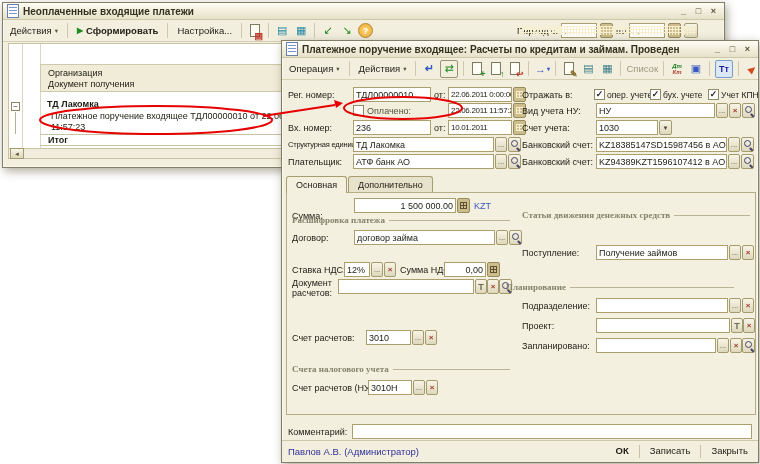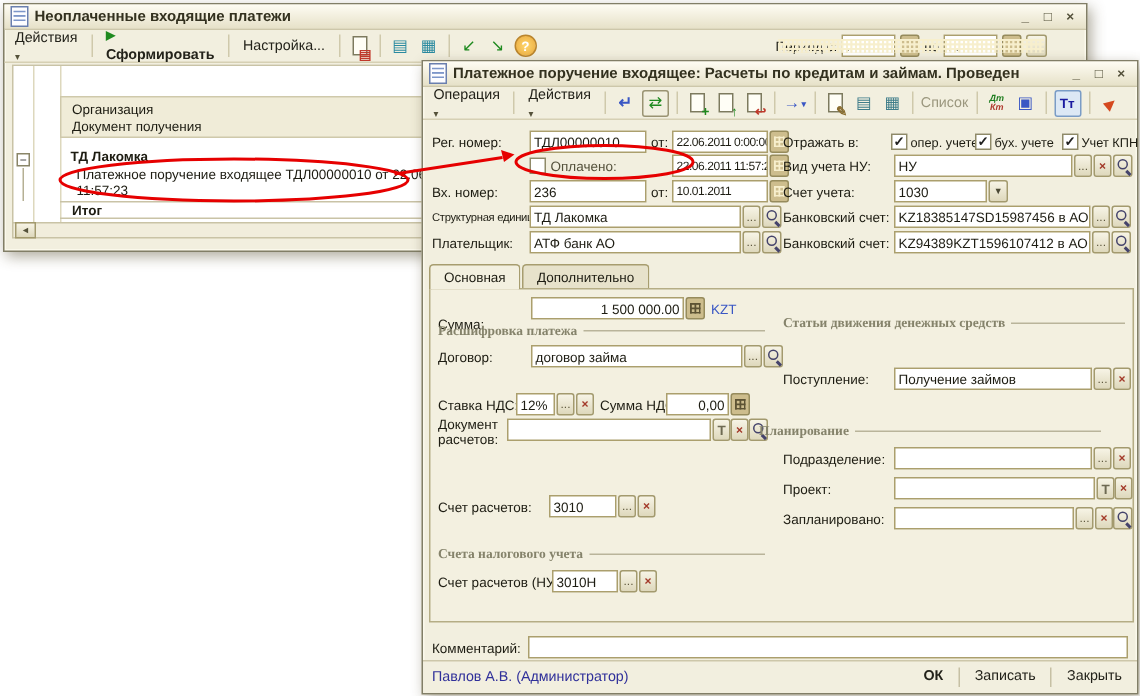--- a/index.html
+++ b/index.html
@@ -11,21 +11,21 @@
     gap:4px;padding:0 4px;background:linear-gradient(#fefcf3,#e6e1c8);
     border-bottom:1px solid #cdc7aa;font-size:10px;font-weight:bold;color:#33311f;}
   .ttext{white-space:nowrap;overflow:hidden;flex:1;}
   .wctrls{display:flex;gap:2px;}
   .wc{width:13px;text-align:center;font-size:9px;font-weight:bold;color:#53503a;cursor:default;}
   .wicon{width:10px;height:12px;background:#fdfdff;border:1px solid #6a7fae;position:relative;flex:0 0 auto;}
   .wicon::after{content:"";position:absolute;left:1px;right:1px;top:2px;height:7px;
     background:linear-gradient(#7d96c9 1px,transparent 1px);background-size:100% 3px;}
   .toolbar{position:absolute;left:0;top:17px;right:0;height:21px;display:flex;align-items:center;
     gap:3px;padding:0 3px;border-bottom:1px solid #d6d0b4;font-size:9.5px;}
-  .menubtn{display:inline-flex;align-items:flex-start;gap:3px;padding:1px 4px;color:#23221a;cursor:default;flex-direction:column;}
+  .menubtn{display:inline-flex;align-items:center;gap:3px;padding:1px 4px;color:#23221a;cursor:default;}
   .menubtn .arr{font-size:6.5px;color:#55523a;}
   .tsep{width:1px;height:15px;background:#cfc9ab;margin:0 2px;flex:0 0 auto;}
   .tico{width:16px;height:16px;display:inline-flex;align-items:center;justify-content:center;
     font-size:11px;flex:0 0 auto;position:relative;}
   .pgico .pg{position:absolute;left:3px;top:1px;width:8px;height:11px;background:#fffef6;border:1px solid #7d7a5e;}
   .pgico .ov{position:absolute;right:0;bottom:-2px;font-size:9px;font-weight:bold;line-height:1;}
   .dtkt{display:flex;flex-direction:column;font-size:6px;font-weight:bold;line-height:6px;}
   .dtkt .dt{color:#1f7d1f;} .dtkt .kt{color:#b03a2e;}
   .pressed{border:1px solid #7a9cc6;background:#dce8f5;border-radius:2px;}
   .help{width:13px;height:13px;border-radius:50%;background:radial-gradient(#ffd76e,#e9a83c);

